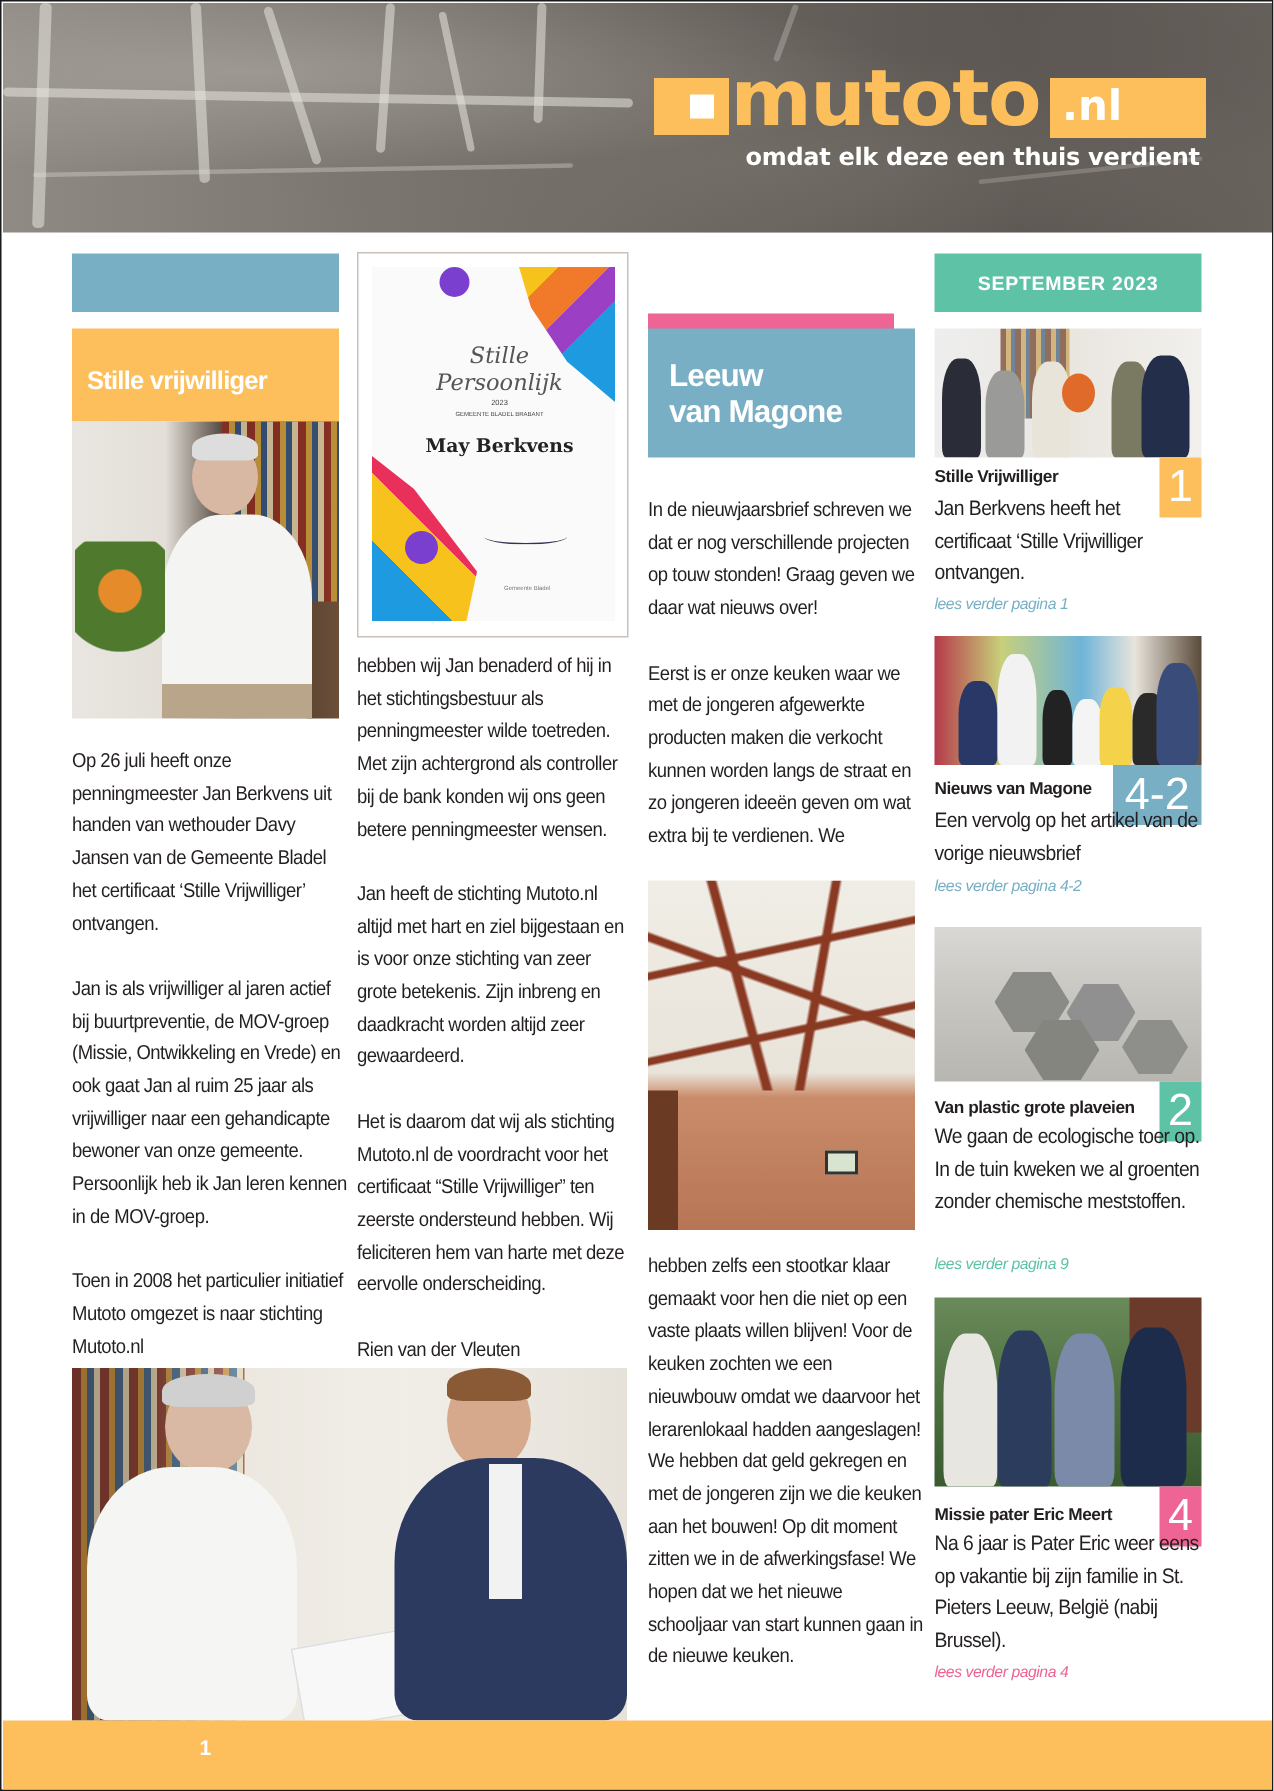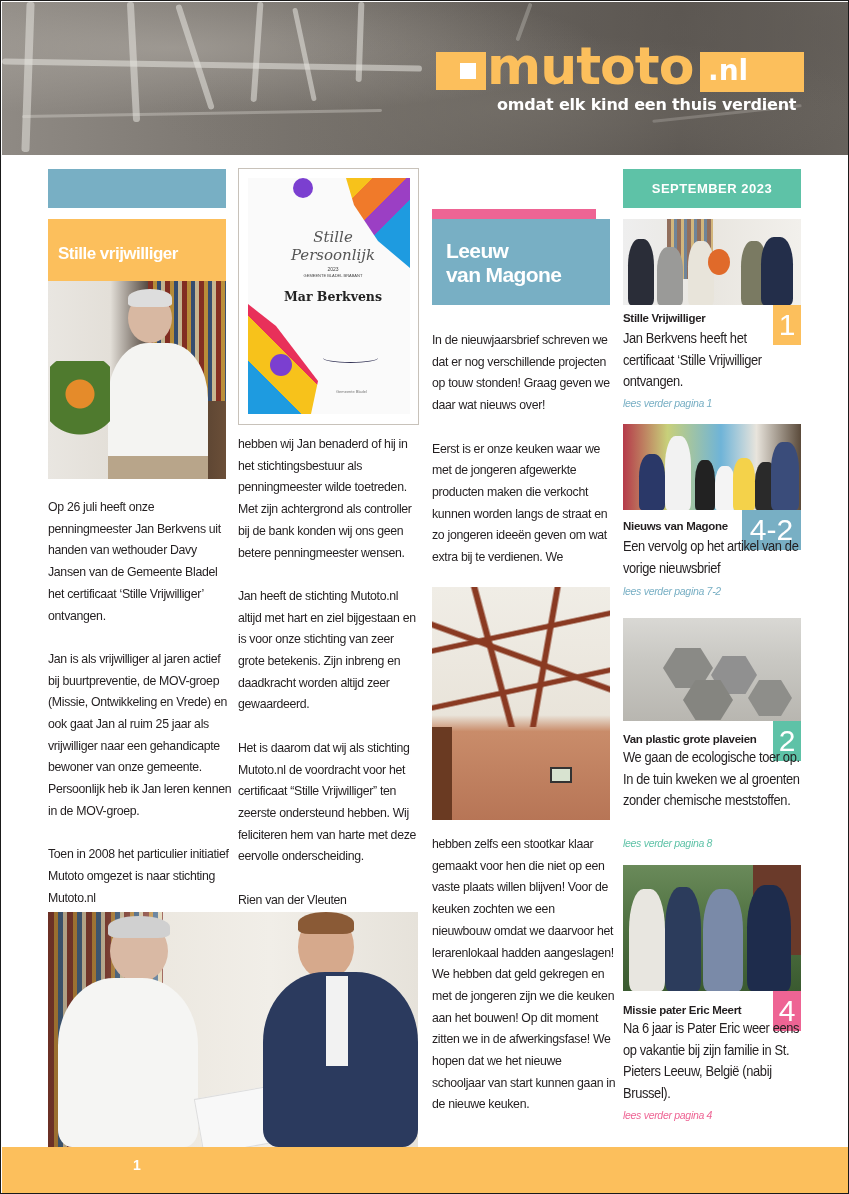--- a/index.html
+++ b/index.html
@@ -66,21 +66,21 @@
     <div class="chalk" style="left:520px;top:0;width:4px;height:40px;transform:rotate(20deg);opacity:.5;"></div>
     <div class="chalk" style="left:650px;top:110px;width:150px;height:3px;transform:rotate(-6deg);opacity:.4;"></div>
 
     <div class="logo-box">
         <div class="inner"></div>
       </div>
     <div class="logo-word">mutoto</div>
     <div class="logo-nl">
         <span>.nl</span>
       </div>
-    <div class="tagline">omdat elk kind een thuis verdient</div>
+    <div class="tagline">omdat elk deze een thuis verdient</div>
   </div>
 
   <div class="bar blue" style="left:47px;top:168px;width:178px;"></div>
   <div class="bar pink" style="left:431px;top:168px;width:164px;margin-top:40px;">NIEUWSBRIEF</div>
   <div class="bar green" style="left:622px;top:168px;width:178px;">SEPTEMBER 2023</div>
 
   <div class="title-box orange" style="left:47px;top:218px;width:178px;height:62px;">
     <span style="position:absolute;left:10px;top:25px;font-size:17px;letter-spacing:-0.5px;">Stille vrijwilliger</span>
   </div>
   <div class="photo" style="left:47px;top:280px;width:178px;height:198px;background:linear-gradient(90deg,#e9e6e1 0%,#e3dfd8 35%,#3c2f26 60%,#6b4f38 100%);">
@@ -103,21 +103,21 @@
       <div style="position:absolute;right:0;top:0;width:80px;height:90px;background:linear-gradient(135deg,#f7c21b 0 25%,#f07a2a 25% 45%,#9b3fc4 45% 60%,#1e9be0 60% 100%);clip-path:polygon(20% 0,100% 0,100% 100%,60% 70%,30% 30%);"></div>
       <div style="position:absolute;left:45px;top:0;width:20px;height:20px;border-radius:50%;background:#7b3fd0;"></div>
       <div style="position:absolute;left:0;bottom:0;width:70px;height:110px;background:linear-gradient(45deg,#1e9be0 0 30%,#f7c21b 30% 55%,#e8305a 55% 75%,#9b3fc4 75% 100%);clip-path:polygon(0 0,40% 20%,100% 70%,90% 100%,0 100%);"></div>
       <div style="position:absolute;left:22px;bottom:38px;width:22px;height:22px;border-radius:50%;background:#7b3fd0;"></div>
       <div style="position:absolute;left:40px;top:50px;width:90px;font-family:'DejaVu Serif',serif;font-style:italic;font-size:15px;line-height:18px;text-align:center;color:#555;">
         <div>Stille</div>
         <div>Persoonlijk</div>
       </div>
       <div style="position:absolute;left:40px;top:88px;width:90px;font-size:5px;text-align:center;color:#444;">2023</div>
       <div style="position:absolute;left:30px;top:95px;width:110px;font-size:4px;text-align:center;color:#444;">GEMEENTE BLADEL BRABANT</div>
-      <div style="position:absolute;left:20px;top:111px;width:130px;font-family:'DejaVu Serif',serif;font-weight:bold;font-size:12.5px;text-align:center;color:#222;">Mar Berkvens</div>
+      <div style="position:absolute;left:20px;top:111px;width:130px;font-family:'DejaVu Serif',serif;font-weight:bold;font-size:12.5px;text-align:center;color:#222;">May Berkvens</div>
       <div style="position:absolute;left:75px;top:175px;width:55px;height:10px;border-bottom:1px solid #335;border-radius:0 0 50% 50%;"></div>
       <div style="position:absolute;left:88px;top:211px;width:50px;font-size:4px;color:#777;">Gemeente Bladel</div>
     </div>
   </div>
 
   <div class="body-text" style="left:237px;top:432px;width:200px;">
     <p>hebben wij Jan benaderd of hij in het stichtingsbestuur als penningmeester wilde toetreden. Met zijn achtergrond als controller bij de bank konden wij ons geen betere penningmeester wensen.</p>
     <p>Jan heeft de stichting Mutoto.nl altijd met hart en ziel bijgestaan en is voor onze stichting van zeer grote betekenis. Zijn inbreng en daadkracht worden altijd zeer gewaardeerd.</p>
     <p>Het is daarom dat wij als stichting Mutoto.nl de voordracht voor het certificaat “Stille Vrijwilliger” ten zeerste ondersteund hebben. Wij feliciteren hem van harte met deze eervolle onderscheiding.</p>
     <p class="nogap">Rien van der Vleuten</p>
@@ -181,32 +181,32 @@
     <div class="fig" style="left:42px;top:12px;width:26px;height:74px;background:#f2f2f2;"></div>
     <div class="fig" style="left:72px;top:36px;width:20px;height:50px;background:#222;"></div>
     <div class="fig" style="left:92px;top:42px;width:20px;height:44px;background:#f4f4f4;"></div>
     <div class="fig" style="left:110px;top:34px;width:22px;height:52px;background:#f4d24a;"></div>
     <div class="fig" style="left:132px;top:38px;width:22px;height:48px;background:#2a2a2a;"></div>
     <div class="fig" style="left:148px;top:18px;width:28px;height:68px;background:#3a4c7a;"></div>
   </div>
   <div class="page-num blue" style="left:741px;top:509px;width:59px;height:40px;">4-2</div>
   <div class="side-title" style="top:519px;">Nieuws van Magone</div>
   <div class="side-text" style="top:535px;">Een vervolg op het artikel van de vorige nieuwsbrief</div>
-  <div class="side-link" style="top:584px;color:#78afc4;">lees verder pagina 7-2</div>
+  <div class="side-link" style="top:584px;color:#78afc4;">lees verder pagina 4-2</div>
 
   <div class="photo" style="left:622px;top:617px;width:178px;height:103px;background:linear-gradient(180deg,#d9d8d4 0%,#c9c8c3 40%,#b8b6b0 100%);">
     <div style="position:absolute;left:40px;top:30px;width:50px;height:40px;background:#8a8a86;clip-path:polygon(25% 0,75% 0,100% 50%,75% 100%,25% 100%,0 50%);"></div>
     <div style="position:absolute;left:88px;top:38px;width:46px;height:38px;background:#909090;clip-path:polygon(25% 0,75% 0,100% 50%,75% 100%,25% 100%,0 50%);"></div>
     <div style="position:absolute;left:60px;top:62px;width:50px;height:40px;background:#858580;clip-path:polygon(25% 0,75% 0,100% 50%,75% 100%,25% 100%,0 50%);"></div>
     <div style="position:absolute;left:125px;top:62px;width:44px;height:36px;background:#8e8e8a;clip-path:polygon(25% 0,75% 0,100% 50%,75% 100%,25% 100%,0 50%);"></div>
   </div>
   <div class="page-num green" style="left:772px;top:720px;width:28px;height:40px;">2</div>
   <div class="side-title" style="top:732px;">Van plastic grote plaveien</div>
   <div class="side-text" style="top:746px;">We gaan de ecologische toer op. In de tuin kweken we al groenten zonder chemische meststoffen.</div>
-  <div class="side-link" style="top:836px;color:#5ec2a7;">lees verder pagina 8</div>
+  <div class="side-link" style="top:836px;color:#5ec2a7;">lees verder pagina 9</div>
 
   <div class="photo" style="left:622px;top:864px;width:178px;height:126px;background:linear-gradient(180deg,#6a8a5a 0%,#4e7040 50%,#3a5a30 100%);">
     <div style="position:absolute;left:130px;top:0;width:48px;height:90px;background:#6a3a2a;"></div>
     <div class="fig" style="left:6px;top:24px;width:36px;height:102px;background:#e8e6e0;"></div>
     <div class="fig" style="left:42px;top:22px;width:36px;height:104px;background:#2c3c5c;"></div>
     <div class="fig" style="left:80px;top:24px;width:40px;height:102px;background:#7a8aa8;"></div>
     <div class="fig" style="left:124px;top:20px;width:44px;height:106px;background:#1e2c4c;"></div>
   </div>
   <div class="page-num pink" style="left:772px;top:990px;width:28px;height:40px;">4</div>
   <div class="side-title" style="top:1003px;">Missie pater Eric Meert</div>

